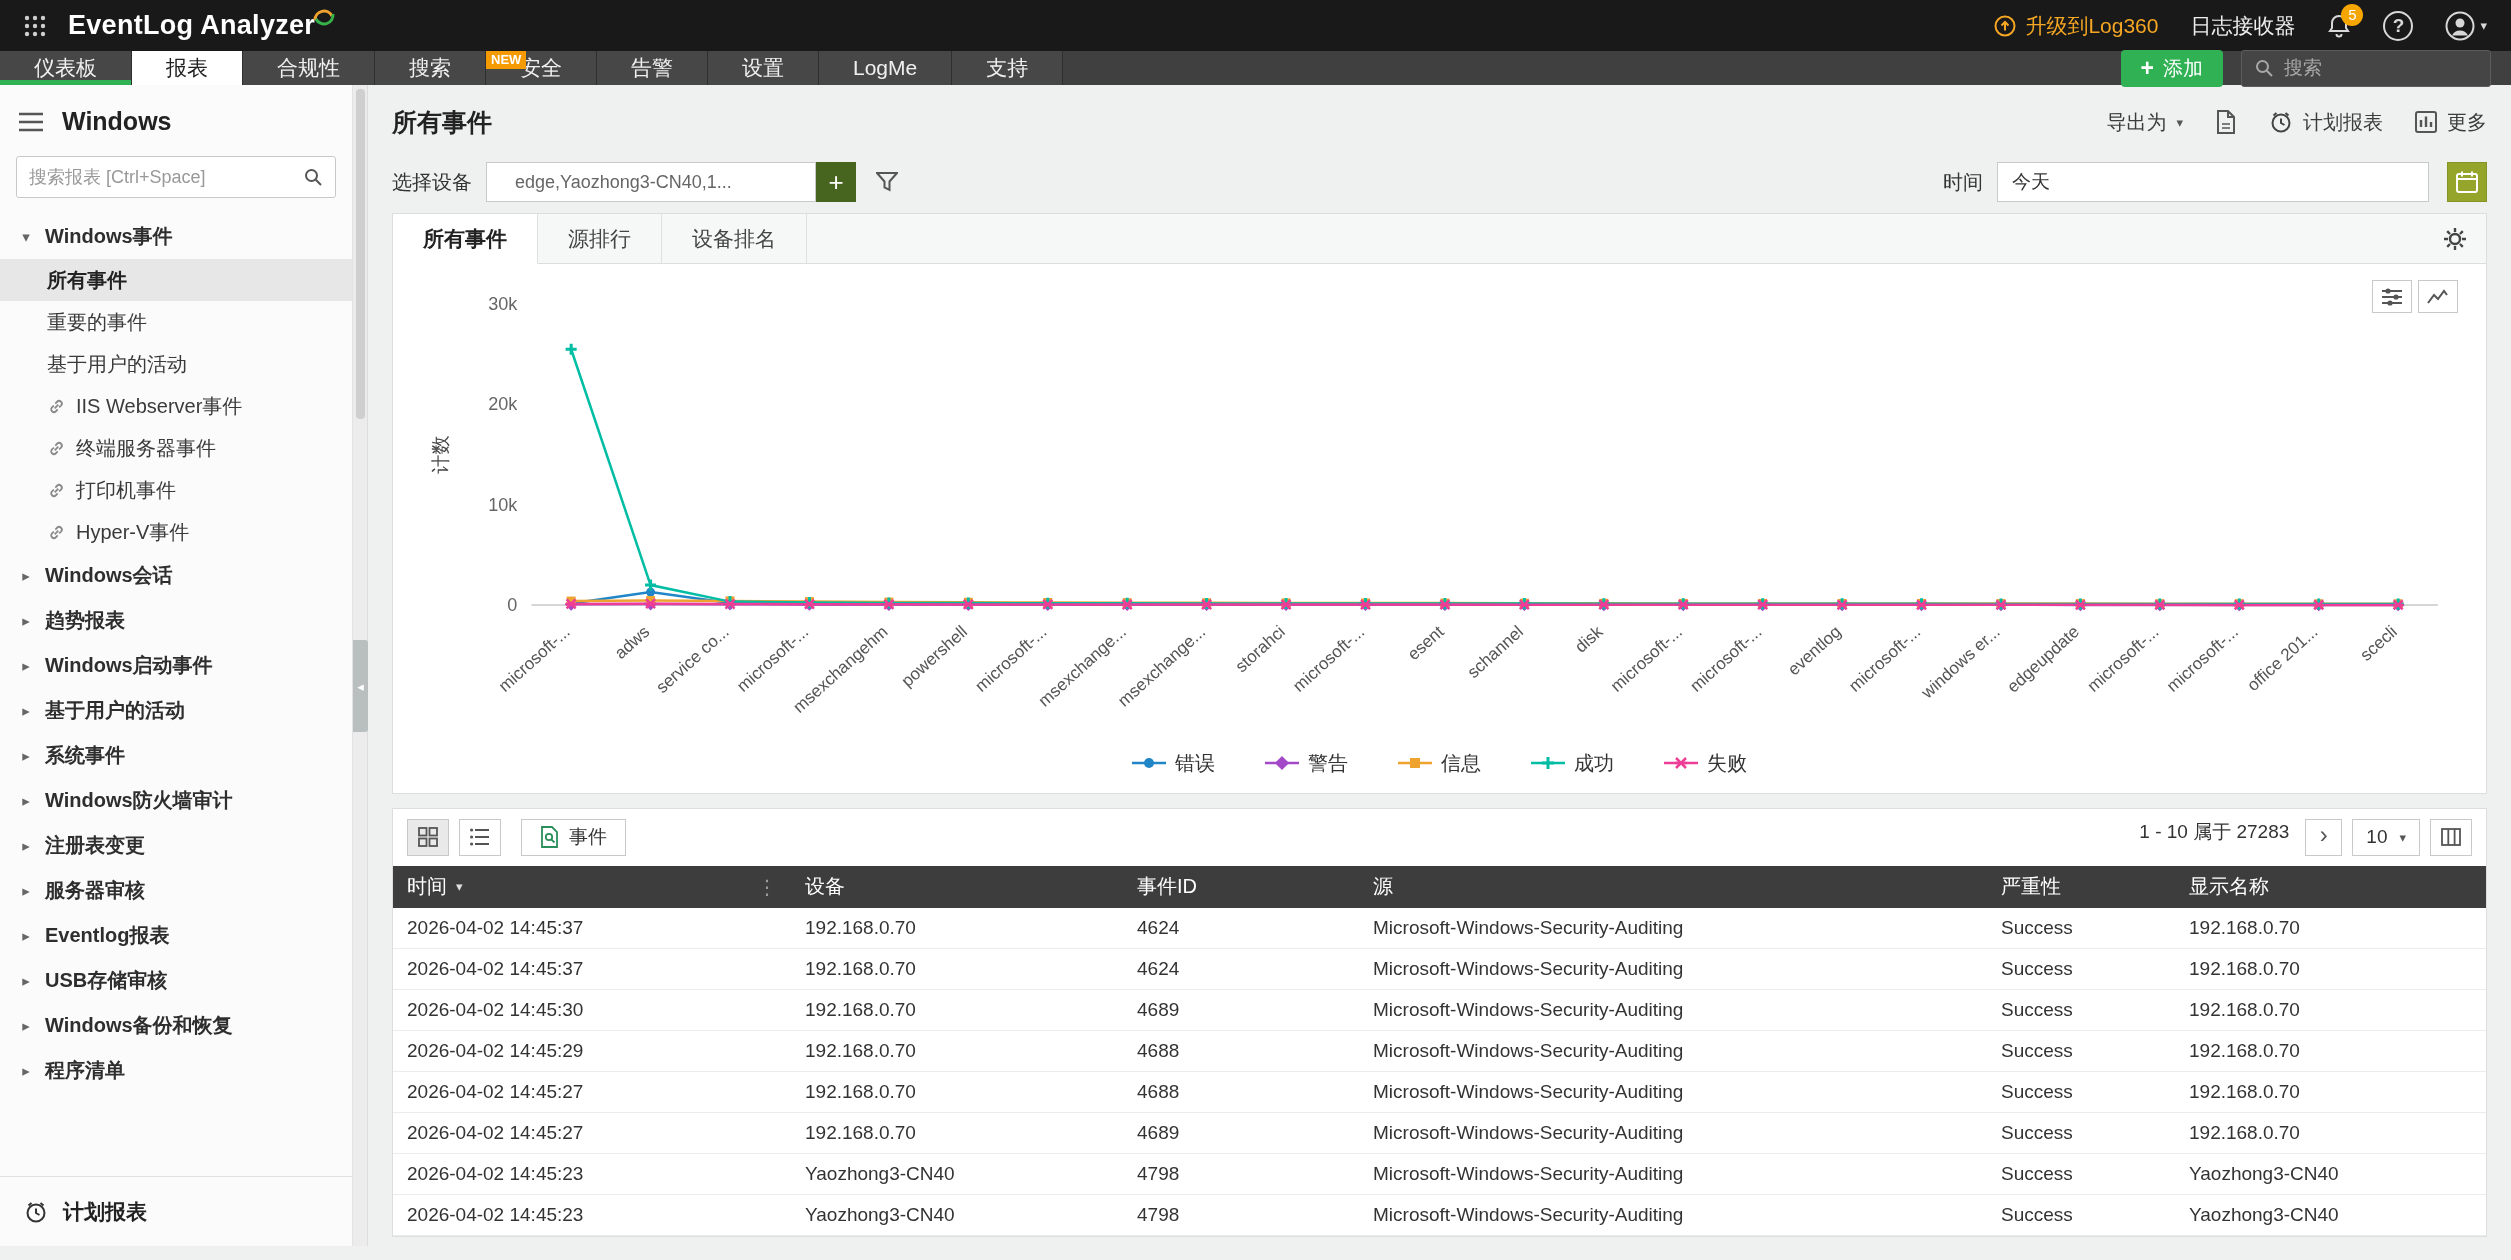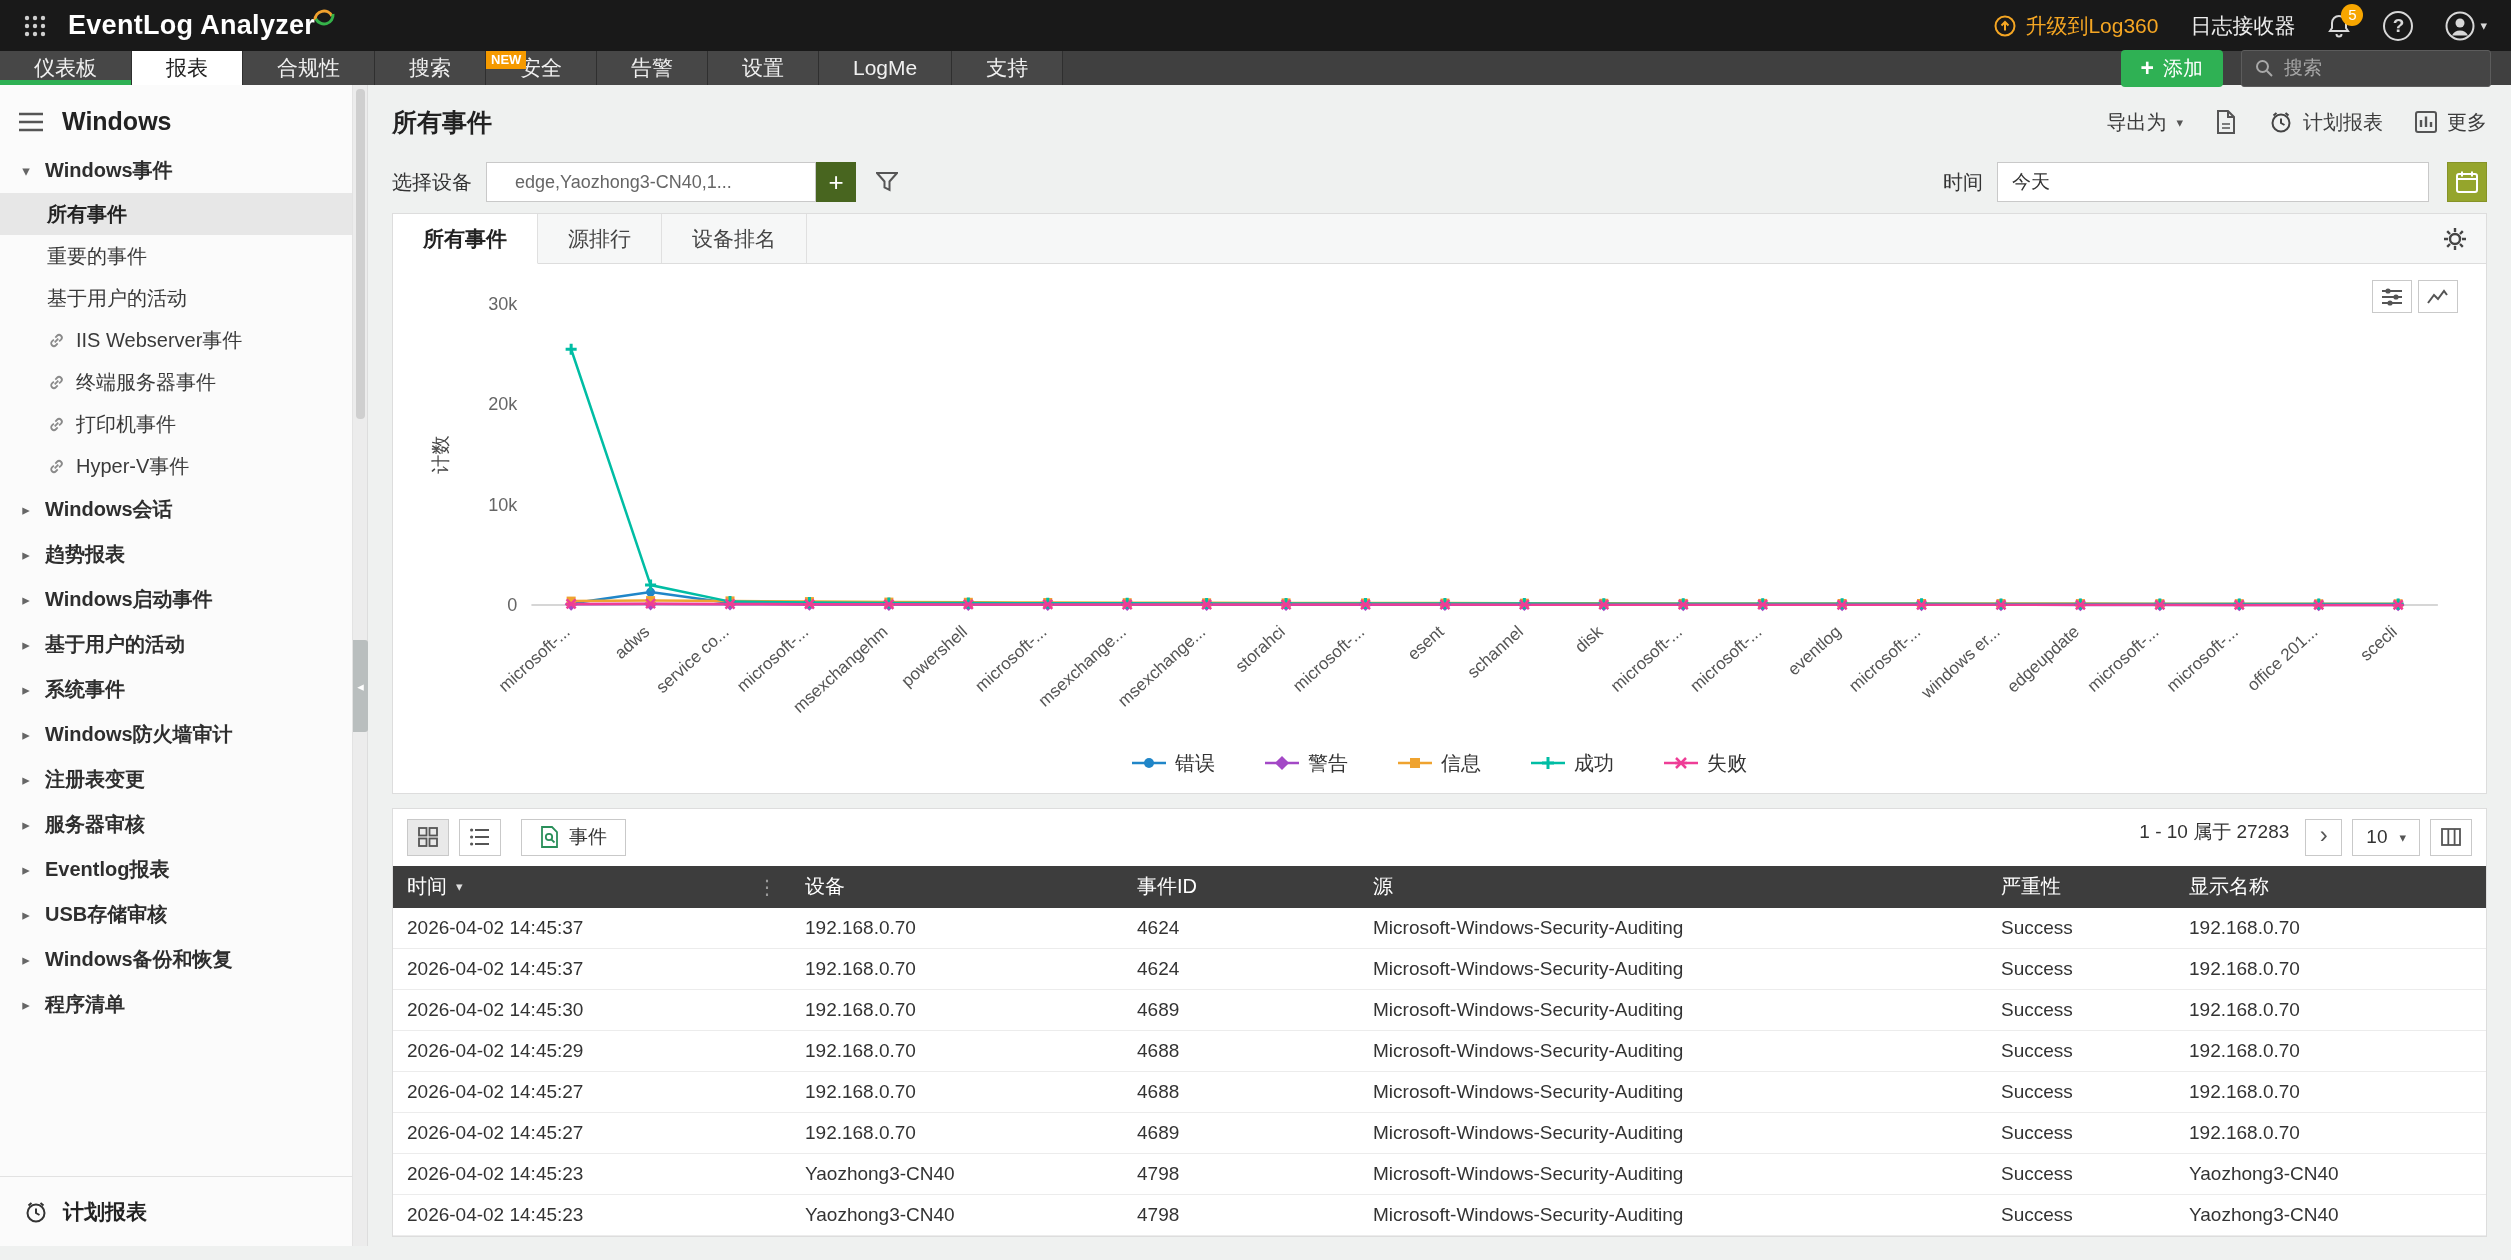--- a/index.html
+++ b/index.html
@@ -198,20 +198,29 @@
 <div class="app-body">
 
   <aside class="sidebar" data-interactable="false">
     <div class="sb-header">
       <span data-interactable="true" style="display:flex;">
         <svg width="26" height="20" viewBox="0 0 26 20">
             <path d="M1 2h24M1 10h24M1 18h24" stroke="#555" stroke-width="2.4"></path>
           </svg>
       </span>
       <span class="sb-title" data-interactable="false">Windows</span>
+    </div>
+    <div class="sb-search" data-interactable="true">
+      <input data-interactable="true" placeholder="搜索报表 [Ctrl+Space]" style="">
+      <span data-interactable="true" style="display:flex;">
+        <svg width="20" height="20" viewBox="0 0 20 20">
+            <circle cx="8.5" cy="8.5" r="5.5" stroke="#555" stroke-width="2" fill="none"></circle>
+            <path d="M12.8 12.8L18 18" stroke="#555" stroke-width="2"></path>
+          </svg>
+      </span>
     </div>
     <div class="tree" data-interactable="false">
         <div class="tree-parent" data-interactable="true">
           <span class="chev" data-interactable="false">▾</span>
           <span data-interactable="false">Windows事件</span>
         </div>
         <div class="tree-child selected" data-interactable="true">
           <span data-interactable="false">所有事件</span>
         </div>
         <div class="tree-child" data-interactable="true">

